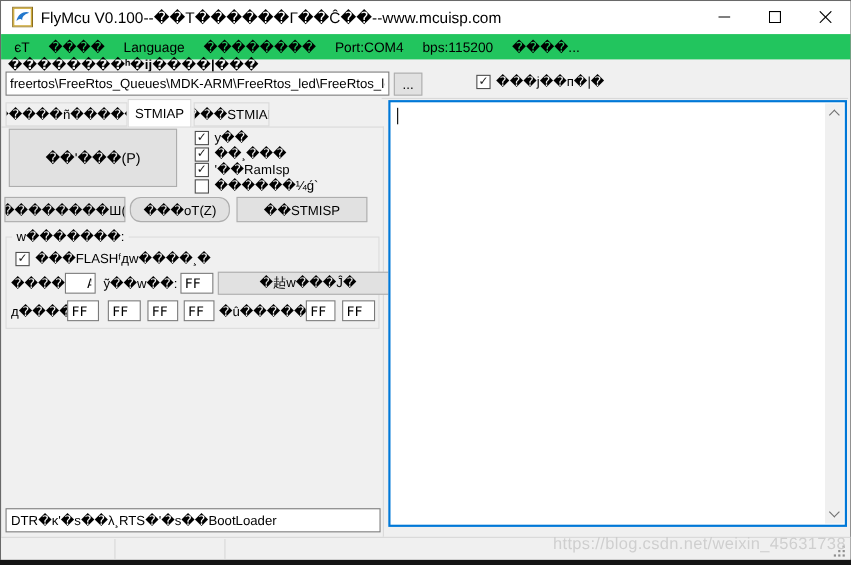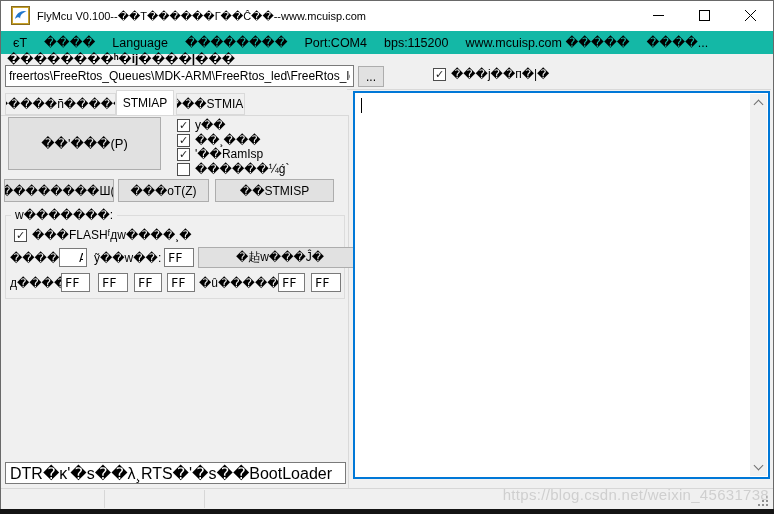--- a/index.html
+++ b/index.html
@@ -3,25 +3,25 @@
 <meta charset="utf-8">
 <style>
   * { margin:0; padding:0; box-sizing:border-box; }
   html,body { width:774px; height:514px; overflow:hidden; }
   body { background:#161616; font-family:"Liberation Sans","DejaVu Sans",sans-serif; font-size:12px; color:#000; position:relative; }
   .abs { position:absolute; }
   .window { left:0; top:0; width:774px; height:509px; background:#f0f0f0; border:1px solid #696969; }
   
   .titlebar { left:0; top:0; width:772px; height:30px; background:#ffffff; }
   .appicon { left:10px; top:5px; width:19px; height:19px; }
-  .title { left:36px; top:0; height:30px; line-height:30px; font-size:11px; white-space:nowrap; }
+  .title { left:36px; top:0; height:30px; line-height:30px; font-size:14px; white-space:nowrap; }
   .wincontrols { right:0; top:0; height:30px; display:flex; }
   .wc { width:46px; height:29px; display:flex; align-items:center; justify-content:center; }
   
-  .menubar { left:0; top:30px; width:772px; height:23px; background:#14b8a6; display:flex; align-items:center; padding-left:8px; column-gap:9px; }
+  .menubar { left:0; top:30px; width:772px; height:23px; background:#22c55e; display:flex; align-items:center; padding-left:8px; column-gap:9px; }
   .menuitem { font-size:12.5px; white-space:nowrap; padding:0 4px; }
   
   .filelabel { left:6px; top:51px; font-size:12px; white-space:nowrap;font-weight:bold; }
   .fileinput { left:4px; top:64px; width:349px; height:22px; background:#fff; border:1px solid #7a7a7a; font-size:12px; padding:0 3px; font-family:"Liberation Sans","DejaVu Sans",sans-serif; }
   .browsebtn { left:357px; top:65px; width:26px; height:21px; }
   .btn { background:#e1e1e1; border:1px solid #adadad; font-size:12px; font-family:"Liberation Sans","DejaVu Sans",sans-serif; display:flex; align-items:center; justify-content:center; white-space:nowrap; overflow:hidden; }
   
   .cbrow { display:flex; align-items:center; gap:5px; white-space:nowrap; }
   .cbx { width:13px; height:13px; background:#fff; border:1px solid #4d4d4d; font-size:11px; line-height:11px; text-align:center; color:#1c1c1c; flex:0 0 13px; }
   .cblabel { font-size:12px; }
@@ -35,21 +35,21 @@
   
   .progbtn { left:7px; top:116px; width:153px; height:53px; font-size:13px; }
   .optcol { left:176px; }
   .btnrow { top:178px; height:23px; }
   .groupbox { left:4px; top:214px; width:340px; height:84px; border:1px solid #dcdcdc; }
   .grouptitle { left:10px; top:207px; background:#f0f0f0; padding:0 4px; font-size:12px; z-index:2; white-space:nowrap; }
   .edit { background:#fff; border:1px solid #7a7a7a; font-size:12px; text-align:left; padding:0 3px; }
   .mono { font-family:"DejaVu Sans Mono","Liberation Mono",monospace; }
   .lbl { font-size:12px; white-space:nowrap; }
   
-  .combo { left:4px; top:461px; width:341px; height:22px; background:#fff; border:1px solid #7a7a7a; display:flex; align-items:center; padding:0 22px 0 4px; font-size:16px; white-space:nowrap; overflow:hidden; }
+  .combo { left:4px; top:461px; width:341px; height:22px; background:#fff; border:1px solid #7a7a7a; display:flex; align-items:center; padding:0 22px 0 4px; font-size:12px; white-space:nowrap; overflow:hidden; }
   .combo-chev { right:11px; top:469px; width:7px; height:7px; border-right:1.6px solid #444; border-bottom:1.6px solid #444; transform:rotate(45deg) translateY(-2px); }
   
   .logpane { left:352px; top:90px; width:417px; height:388px; background:#fff; border:2px solid #0078d7; }
   .caret { left:6px; top:5px; width:1px; height:15px; background:#000; }
   .vscroll { right:1px; top:1px; width:17px; height:382px; background:#f0f0f0; }
   .chev { left:5px; width:7px; height:7px; border-style:solid; border-color:#707070; border-width:0; }
   .chev.up { top:7px; border-top-width:1.6px; border-right-width:1.6px; transform:rotate(-45deg); }
   .chev.down { bottom:7px; border-bottom-width:1.6px; border-right-width:1.6px; transform:rotate(45deg); }
   
   .statusbar { left:0; top:487px; width:772px; height:21px; background:#f0f0f0; border-top:1px solid #d7d7d7; }
@@ -91,21 +91,20 @@
     </div>
   </div>
 
   <div class="abs menubar">
     <span class="menuitem">єT</span>
     <span class="menuitem">����</span>
     <span class="menuitem">Language</span>
     <span class="menuitem">��������</span>
     <span class="menuitem">Port:COM4</span>
     <span class="menuitem">bps:115200</span>
-    <span class="menuitem">www.mcuisp.com �����</span>
     <span class="menuitem">����...</span>
   </div>
 
   <span class="abs filelabel">��������ʰ�ij����|���</span>
   <input class="abs fileinput" value="freertos\FreeRtos_Queues\MDK-ARM\FreeRtos_led\FreeRtos_led.hex" style="">
   <button class="abs btn browsebtn">...</button>
   <label class="abs cbrow verifycb">
     <span class="cbx">✓</span>
     <span class="cblabel">���j��п�|�</span>
   </label>
@@ -130,21 +129,21 @@
   <label class="abs cbrow optcol" style="top:146px;">
     <span class="cbx">✓</span>
     <span class="cblabel">'��RamIsp</span>
   </label>
   <label class="abs cbrow optcol" style="top:161px;">
     <span class="cbx"></span>
     <span class="cblabel">������¼ǵ`</span>
   </label>
 
   <button class="abs btn btnrow" style="left:3px; width:110px;">▸��������Ш(R</button>
-  <button class="abs btn btnrow" style="left:117px; width:91px;">���oT(Z)</button>
+  <button class="abs btn btnrow" style="left:117px; width:91px;border-radius:10px;">���oT(Z)</button>
   <button class="abs btn btnrow" style="left:214px; width:119px;">��STMISP</button>
 
   <span class="abs grouptitle">w�������:</span>
   <div class="abs groupbox">
     <label class="abs cbrow" style="left:8px; top:12px;">
       <span class="cbx">✓</span>
       <span class="cblabel">���FLASHᶠдw����¸�</span>
     </label>
 
     <span class="abs lbl" style="left:4px; top:35px;">�����(</span>

